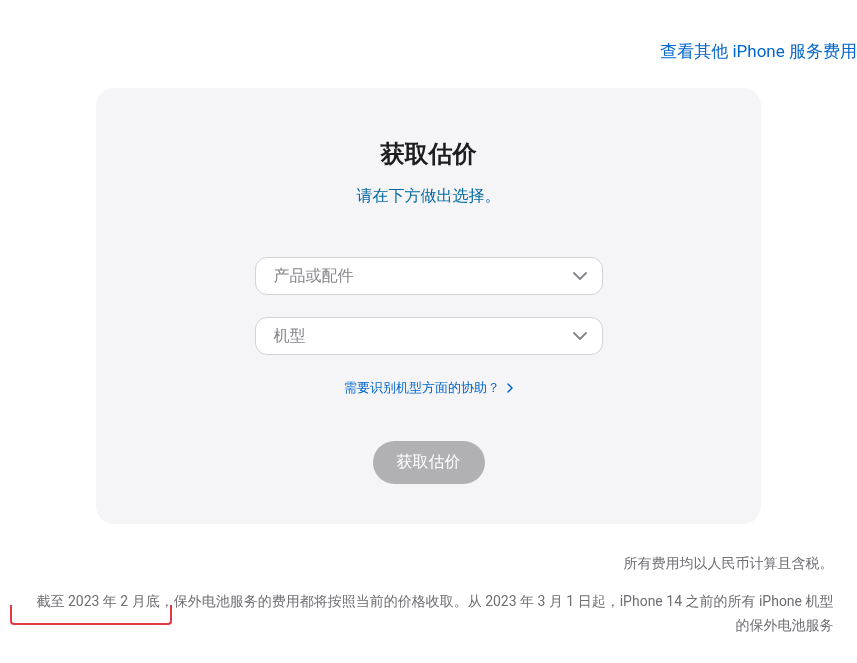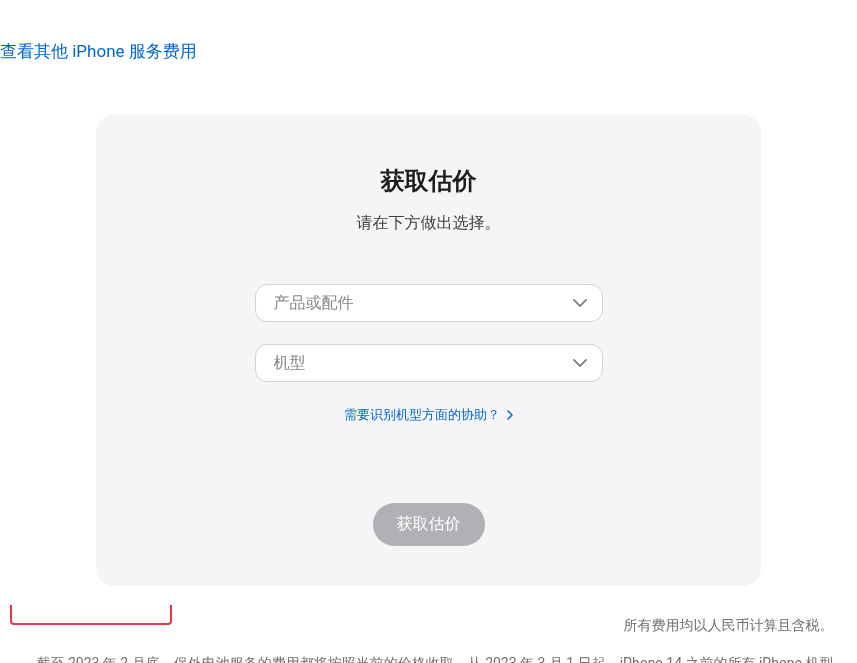--- a/index.html
+++ b/index.html
@@ -8,22 +8,22 @@
       box-sizing: border-box;
     }
     body {
       font-family: -apple-system, BlinkMacSystemFont, "Segoe UI", Roboto, Helvetica, Arial, sans-serif;
       background: #fff;
       width: 857px;
       height: 663px;
       padding-top: 40px;
     }
     .top-link {
-      text-align: left;
-      margin-bottom: 52px;
+      text-align: right;
+      margin-bottom: 25px;
     }
     .top-link a {
       color: #0066cc;
       text-decoration: none;
       font-size: 17px;
     }
     .card {
       background: #f5f5f7;
       border-radius: 18px;
       width: 665px;
@@ -32,21 +32,21 @@
       text-align: center;
     }
     .card-title {
       font-size: 24px;
       font-weight: 600;
       color: #1d1d1f;
       margin-bottom: 16px;
     }
     .card-subtitle {
       font-size: 16px;
-      color: #404040;
+      color: #0369a1;
       margin-bottom: 50px;
     }
     .select-wrapper {
       position: relative;
       width: 348px;
       margin: 0 auto 22px;
     }
     .select-field {
       width: 100%;
       height: 38px;
@@ -69,21 +69,21 @@
       top: 50%;
       transform: translateY(-50%);
       pointer-events: none;
       color: #86868b;
     }
     .chevron svg {
       display: block;
     }
     .help-link {
       margin-top: 14px;
-      margin-bottom: 79px;
+      margin-bottom: 44px;
     }
     .help-link a {
       color: #0066cc;
       text-decoration: none;
       font-size: 13px;
     }
     .help-chevron {
       display: inline-block;
       margin-left: 4px;
       vertical-align: middle;

